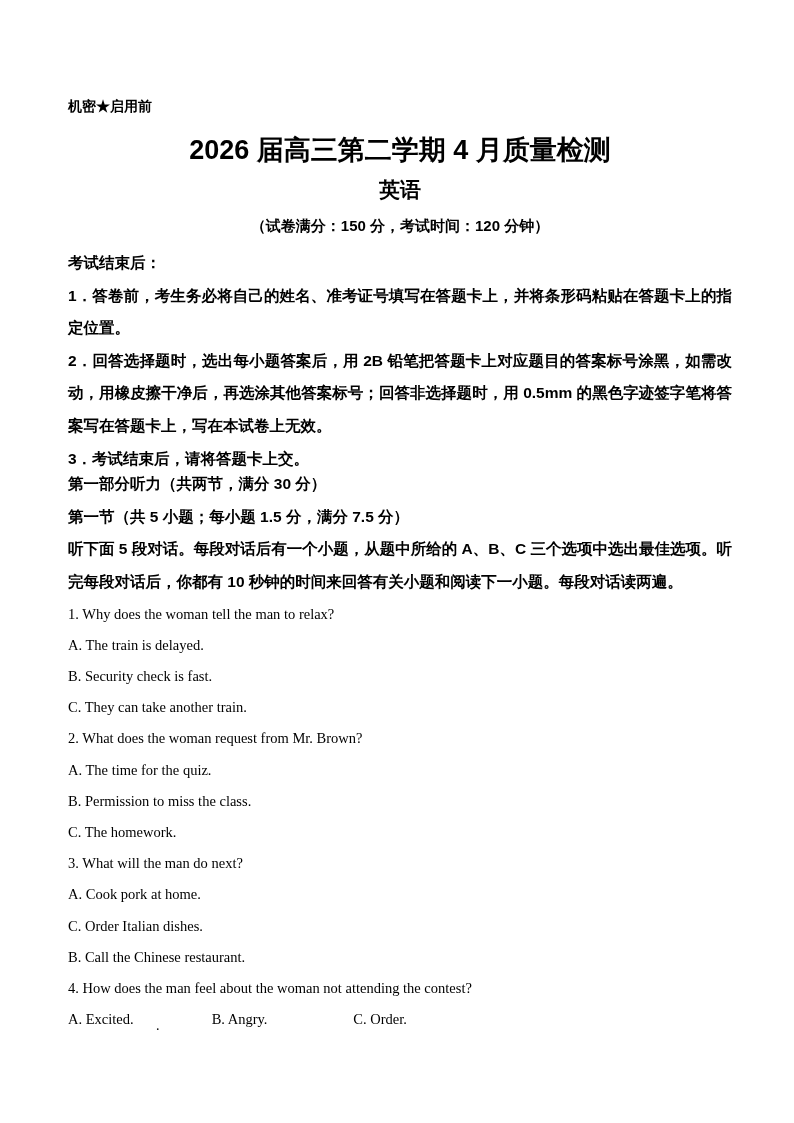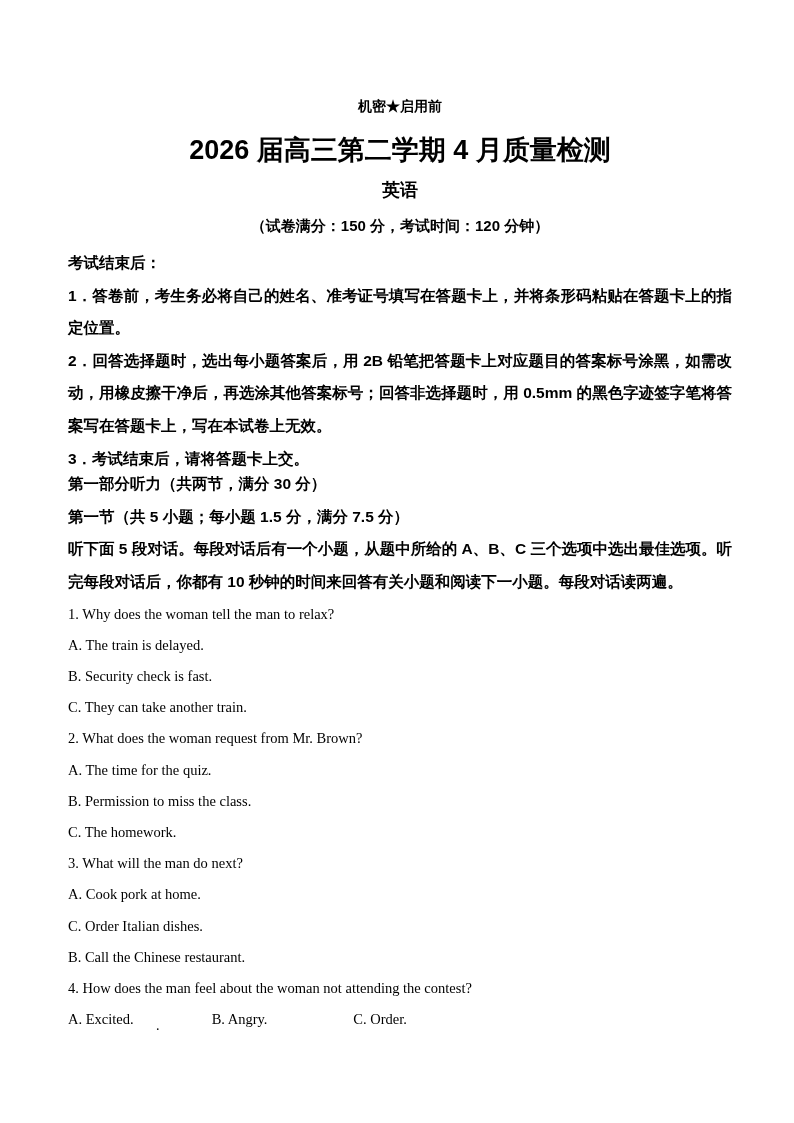--- a/index.html
+++ b/index.html
@@ -14,36 +14,35 @@
     overflow: hidden;
   }
   .content {
     padding: 0 62px 0 68px;
   }
   
   .cn {
     font-family: "Liberation Sans", sans-serif;
     font-weight: bold;
     color: #000000;
-    text-align: center;
   }
   .security-notice {
     margin-top: 98px;
     font-size: 14px;
     line-height: 16px;
   }
   .exam-title {
     margin-top: 22px;
     font-size: 27px;
     line-height: 28px;
     text-align: center;
   }
   .exam-subject {
     margin-top: 14px;
-    font-size: 18px;
+    font-size: 21px;
     line-height: 24px;
     text-align: center;
   }
   .exam-meta {
     margin-top: 14px;
     font-size: 15px;
     line-height: 20px;
     text-align: center;
   }
   .cn-body {

